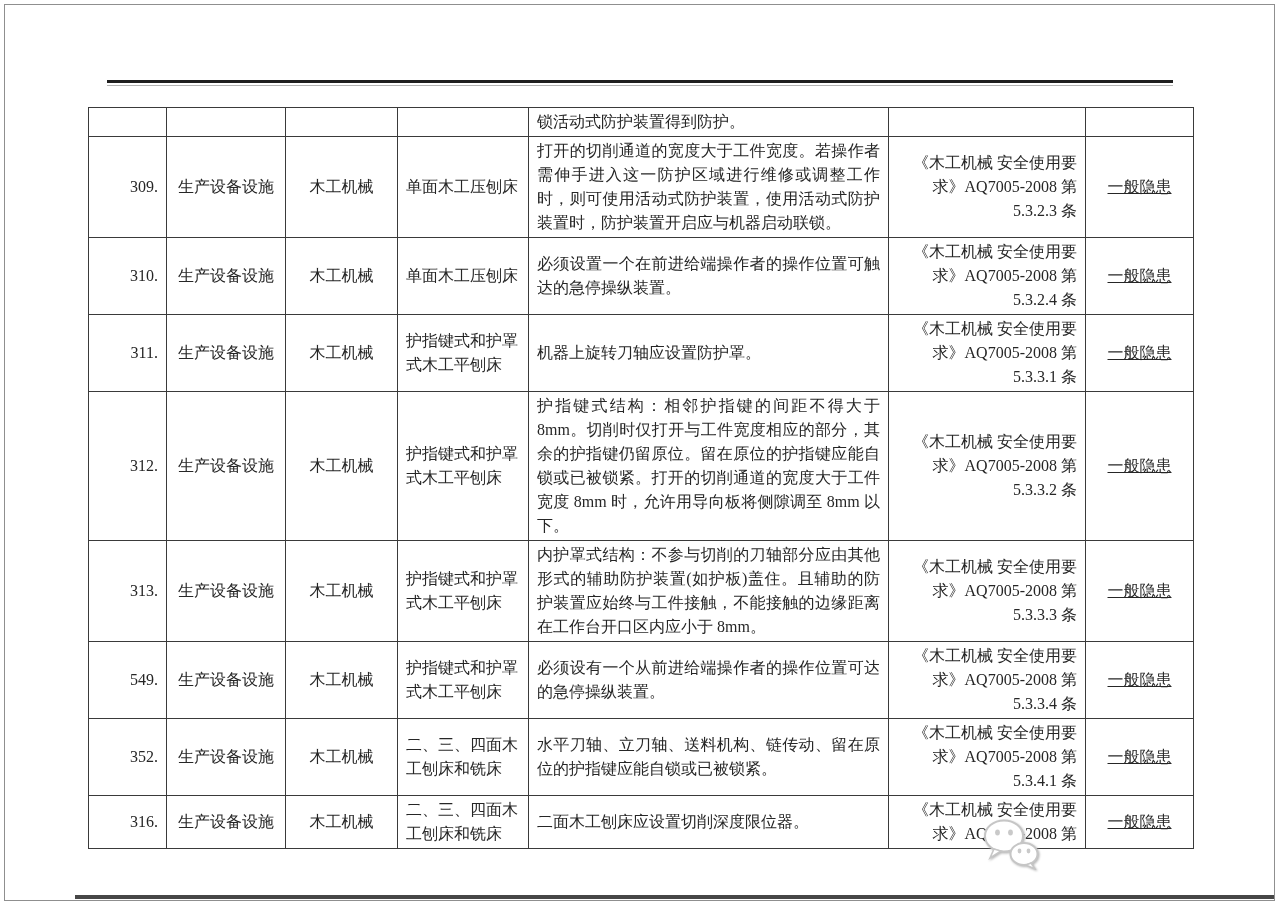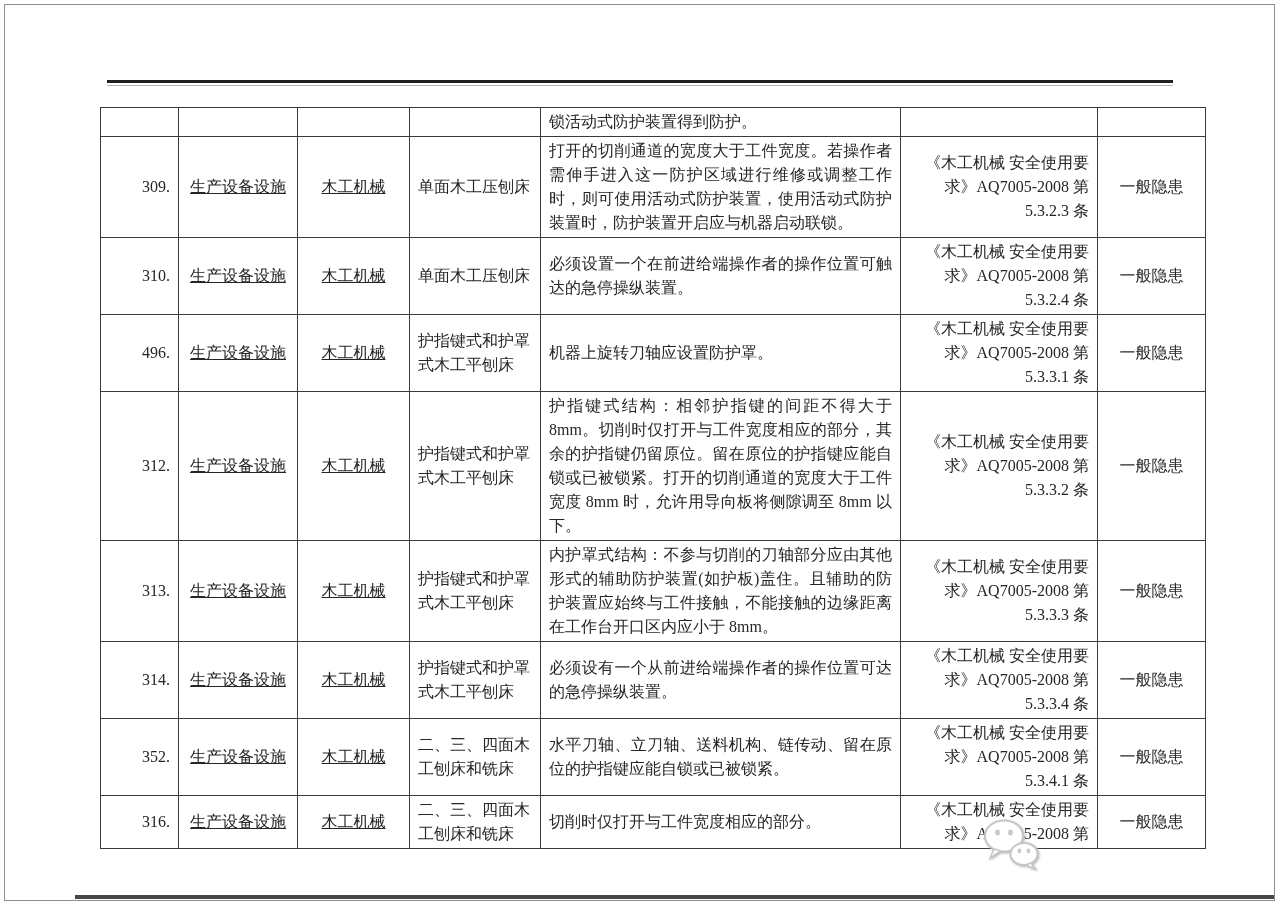--- a/index.html
+++ b/index.html
@@ -9,36 +9,36 @@
   }
   
   #frame{position:absolute;left:4px;top:4px;right:5px;bottom:4px;border:1px solid #8f8f8f;}
   
   #top-rule{position:absolute;left:107px;top:80px;width:1066px;height:3px;background:#1f1f1f;}
   #top-rule-echo{position:absolute;left:107px;top:85px;width:1066px;height:1px;background:#b3b3b3;}
   
   #bottom-rule{position:absolute;left:75px;top:895px;width:1199px;height:4px;background:#474747;}
 
   table.doc{
-    position:absolute;left:100px;top:107px;width:1105px;
+    position:absolute;left:88px;top:107px;width:1105px;
     border-collapse:collapse;table-layout:fixed;
   }
   table.doc td{
     border:1.5px solid #3a3a3a;
     font-size:16px;line-height:24px;
     vertical-align:middle;
     padding:2px 8px;
     overflow:hidden;
   }
   td.c-no{text-align:right;font-size:15px;font-family:"Liberation Serif","DejaVu Serif",serif;}
-  td.c-cat,td.c-sub{text-align:center;text-decoration:underline;}
+  td.c-cat,td.c-sub{text-align:center;}
   td.c-equip{text-align:left;padding-left:9px;line-height:26px;font-family:Liberation Serif, serif;}
   td.c-desc{text-align:justify;line-height:24.5px;padding-left:9px;padding-right:7px;}
   td.c-ref{text-align:right;white-space:pre-line;line-height:27px;padding-left:9px;}
-  td.c-level{text-align:center;}
+  td.c-level{text-align:center;text-decoration:underline;}
 
   
   #watermark{position:absolute;left:982px;top:818px;display:flex;align-items:center;}
   #wm-text{
     font-size:33px;font-weight:bold;letter-spacing:2px;color:#ffffff;margin-left:4px;
     text-shadow:-1px -1px 0 #d4d4d4,1px -1px 0 #d4d4d4,-1px 1px 0 #cccccc,2px 2px 3px #9e9e9e;
     white-space:nowrap;
   }
   #wm-icon{filter:drop-shadow(1.5px 1.5px 1px #b5b5b5);}
 </style>
@@ -91,21 +91,21 @@
         <td class="c-sub">木工机械</td>
         <td class="c-equip">单面木工压刨床</td>
         <td class="c-desc">必须设置一个在前进给端操作者的操作位置可触达的急停操纵装置。</td>
         <td class="c-ref">《木工机械 安全使用要
 求》AQ7005-2008 第
 5.3.2.4 条</td>
         <td class="c-level">一般隐患</td>
       </tr>
 
       <tr style="height:73px">
-        <td class="c-no">496.</td>
+        <td class="c-no">311.</td>
         <td class="c-cat">生产设备设施</td>
         <td class="c-sub">木工机械</td>
         <td class="c-equip">护指键式和护罩式木工平刨床</td>
         <td class="c-desc">机器上旋转刀轴应设置防护罩。</td>
         <td class="c-ref">《木工机械 安全使用要
 求》AQ7005-2008 第
 5.3.3.1 条</td>
         <td class="c-level">一般隐患</td>
       </tr>
 
@@ -127,21 +127,21 @@
         <td class="c-sub">木工机械</td>
         <td class="c-equip">护指键式和护罩式木工平刨床</td>
         <td class="c-desc">内护罩式结构：不参与切削的刀轴部分应由其他形式的辅助防护装置(如护板)盖住。且辅助的防护装置应始终与工件接触，不能接触的边缘距离在工作台开口区内应小于 8mm。</td>
         <td class="c-ref">《木工机械 安全使用要
 求》AQ7005-2008 第
 5.3.3.3 条</td>
         <td class="c-level">一般隐患</td>
       </tr>
 
       <tr style="height:70px">
-        <td class="c-no">314.</td>
+        <td class="c-no">549.</td>
         <td class="c-cat">生产设备设施</td>
         <td class="c-sub">木工机械</td>
         <td class="c-equip">护指键式和护罩式木工平刨床</td>
         <td class="c-desc">必须设有一个从前进给端操作者的操作位置可达的急停操纵装置。</td>
         <td class="c-ref">《木工机械 安全使用要
 求》AQ7005-2008  第
 5.3.3.4 条</td>
         <td class="c-level">一般隐患</td>
       </tr>
 
@@ -155,21 +155,21 @@
 求》AQ7005-2008  第
 5.3.4.1 条</td>
         <td class="c-level">一般隐患</td>
       </tr>
 
       <tr style="height:50px">
         <td class="c-no">316.</td>
         <td class="c-cat">生产设备设施</td>
         <td class="c-sub">木工机械</td>
         <td class="c-equip">二、三、四面木工刨床和铣床</td>
-        <td class="c-desc">切削时仅打开与工件宽度相应的部分。</td>
+        <td class="c-desc">二面木工刨床应设置切削深度限位器。</td>
         <td class="c-ref">《木工机械 安全使用要
 求》AQ7005-2008  第</td>
         <td class="c-level">一般隐患</td>
       </tr>
     </tbody>
   </table>
 
   <div id="watermark">
     <svg id="wm-icon" width="58" height="52" viewBox="0 0 58 52">
       <g fill="#ffffff" stroke="#c6c6c6" stroke-width="2">

